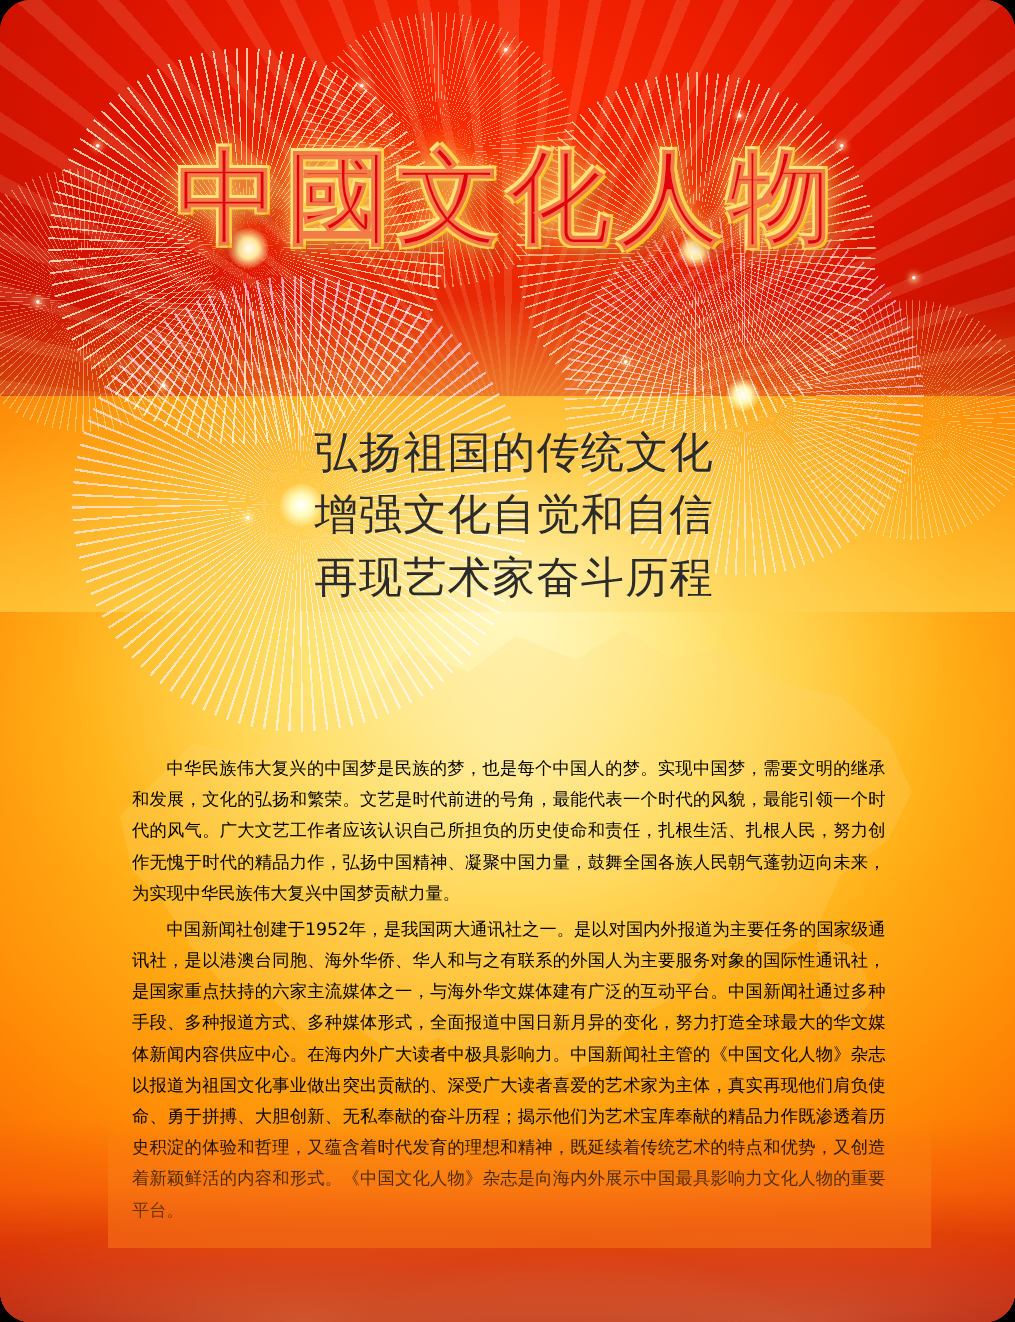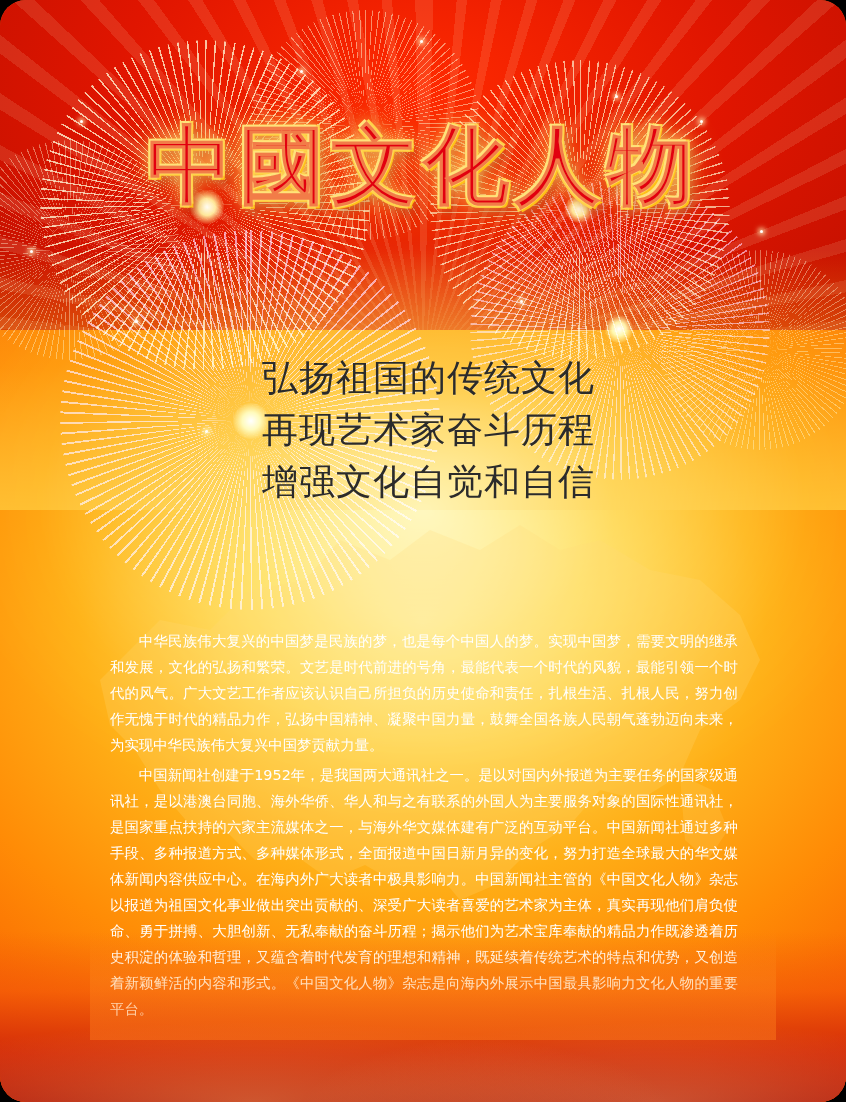--- a/index.html
+++ b/index.html
@@ -175,21 +175,21 @@
     position: absolute;
     left: 110px;
     top: 628px;
     width: 628px;
     z-index: 6;
   }
   .para {
     font-family: "DejaVu Sans", "Liberation Sans", sans-serif;
     font-size: 14.4px;
     line-height: 26px;
-    color: #ffffff;
+    color: #000000;
     text-align: justify;
     text-indent: 2em;
     margin: 0 0 2px 0;
   }
   .para.p2 { margin-top: 4px; }
   
   .fade-mask {
     position: absolute;
     left: 90px;
     right: 70px;
@@ -244,22 +244,22 @@
   <div class="sparkle" style="left:30px;  top:250px;"></div>
   <div class="sparkle" style="left:615px; top:95px;"></div>
   <div class="sparkle" style="left:205px; top:430px;"></div>
 
   <div class="title-wrap">
     <span class="title">中國文化人物</span>
   </div>
 
   <div class="slogans">
     <div class="slogan-line">弘扬祖国的传统文化</div>
+    <div class="slogan-line">增强文化自觉和自信</div>
     <div class="slogan-line">再现艺术家奋斗历程</div>
-    <div class="slogan-line">增强文化自觉和自信</div>
   </div>
 
   <div class="body-text">
     <p class="para p1">中华民族伟大复兴的中国梦是民族的梦，也是每个中国人的梦。实现中国梦，需要文明的继承和发展，文化的弘扬和繁荣。文艺是时代前进的号角，最能代表一个时代的风貌，最能引领一个时代的风气。广大文艺工作者应该认识自己所担负的历史使命和责任，扎根生活、扎根人民，努力创作无愧于时代的精品力作，弘扬中国精神、凝聚中国力量，鼓舞全国各族人民朝气蓬勃迈向未来，为实现中华民族伟大复兴中国梦贡献力量。</p>
     <p class="para p2">中国新闻社创建于1952年，是我国两大通讯社之一。是以对国内外报道为主要任务的国家级通讯社，是以港澳台同胞、海外华侨、华人和与之有联系的外国人为主要服务对象的国际性通讯社，是国家重点扶持的六家主流媒体之一，与海外华文媒体建有广泛的互动平台。中国新闻社通过多种手段、多种报道方式、多种媒体形式，全面报道中国日新月异的变化，努力打造全球最大的华文媒体新闻内容供应中心。在海内外广大读者中极具影响力。中国新闻社主管的《中国文化人物》杂志以报道为祖国文化事业做出突出贡献的、深受广大读者喜爱的艺术家为主体，真实再现他们肩负使命、勇于拼搏、大胆创新、无私奉献的奋斗历程；揭示他们为艺术宝库奉献的精品力作既渗透着历史积淀的体验和哲理，又蕴含着时代发育的理想和精神，既延续着传统艺术的特点和优势，又创造着新颖鲜活的内容和形式。《中国文化人物》杂志是向海内外展示中国最具影响力文化人物的重要平台。</p>
   </div>
 
   <div class="fade-mask"></div>
 
   <div class="bottom-mist"></div>

